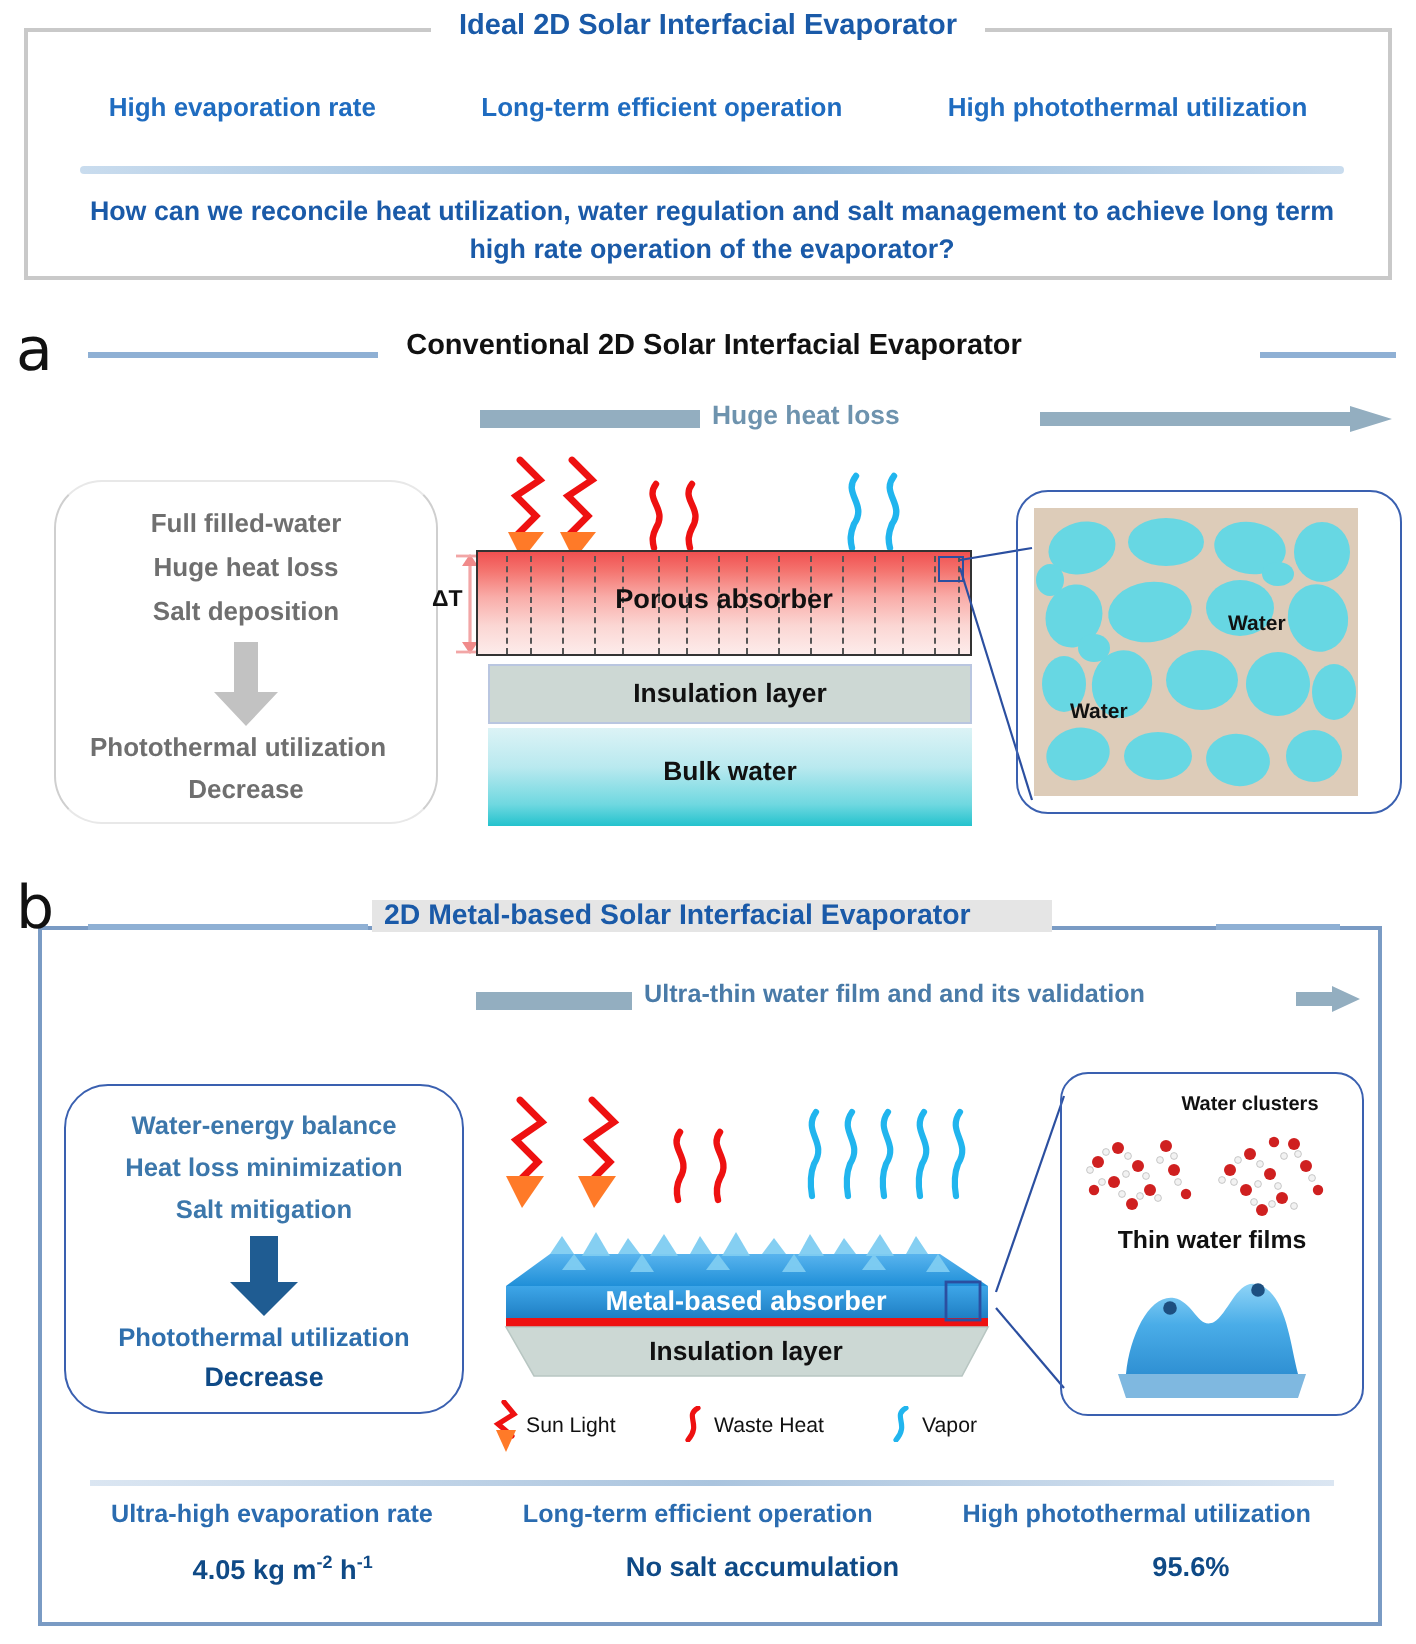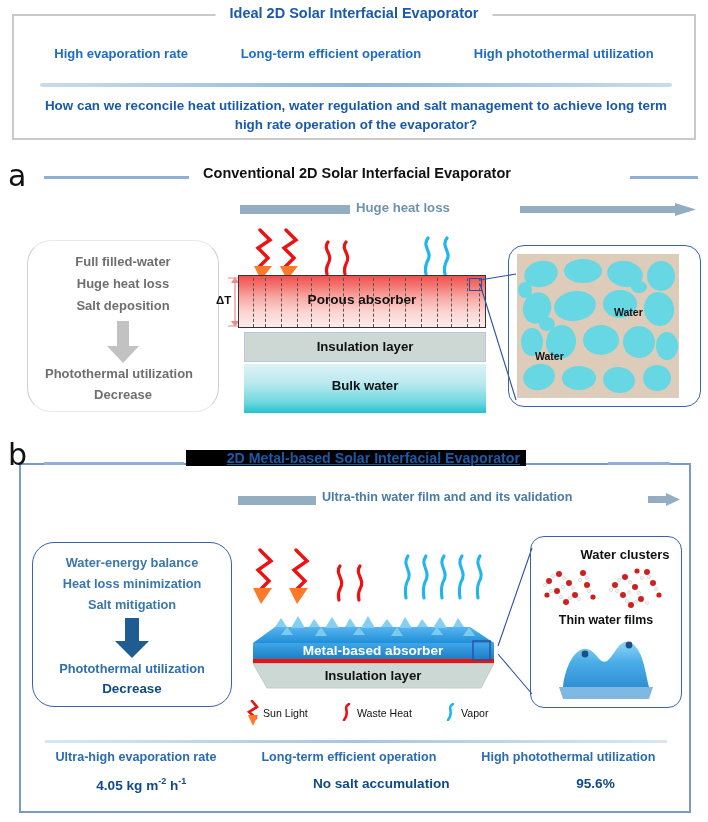--- a/index.html
+++ b/index.html
@@ -115,21 +115,21 @@
   .zoom-a .inner { position: absolute; left: 8px; top: 8px; width: 162px; height: 144px; background: #67d7e3; overflow: hidden; }
   .zoom-a .wlbl { position: absolute; font-size: 10.5px; font-weight: bold; color: #111; z-index: 4; }
 
   
   .panel-b-box {
     position: absolute; left: 19px; top: 463px; width: 672px; height: 350px;
     border: 2px solid #7a9bc4;
   }
   .panel-b-letter { position: absolute; left: 8px; top: 437px; font-size: 30px; color: #111; font-family: "DejaVu Sans", sans-serif; }
   .pb-rule-l { position: absolute; left: 44px; top: 462px; width: 140px; height: 3px; background: #8fb0d4; }
-  .pb-title { position: absolute; left: 186px; top: 450px; width: 340px; text-align: right; font-size: 14.2px; font-weight: bold; color: #1a5aa8; white-space: nowrap; background: #000000; padding: 0 6px; text-decoration: underline; }
+  .pb-title { position: absolute; left: 186px; top: 450px; width: 340px; text-align: left; font-size: 14.2px; font-weight: bold; color: #1a5aa8; white-space: nowrap; background: #e5e5e5; padding: 0 6px; }
   .pb-rule-r { position: absolute; left: 608px; top: 462px; width: 62px; height: 3px; background: #8fb0d4; }
 
   .ufilm-bar { position: absolute; left: 238px; top: 496px; width: 78px; height: 9px; background: #93aec0; }
   .ufilm-label { position: absolute; left: 322px; top: 490px; font-size: 12.6px; font-weight: bold; color: #4a7ba8; white-space: nowrap; }
   .ufilm-arrow { position: absolute; left: 648px; top: 493px; width: 32px; height: 13px; }
 
   
   .card-b {
     position: absolute; left: 32px; top: 542px; width: 200px; height: 165px;
     border: 1.6px solid #3a60b0; border-radius: 22px; padding-left: 48px;
@@ -140,21 +140,21 @@
   .card-b .l3 { position:absolute; left:0; top:54px; width:100%; }
   .card-b .arr { position:absolute; left:50%; top:75px; transform:translateX(-50%); }
   .card-b .l4 { position:absolute; left:0; top:118px; width:100%; color:#2f6fad; }
   .card-b .l5 { position:absolute; left:0; top:138px; width:100%; color:#0f4a86; font-size:13.4px; }
 
   
   .evap3d { position: absolute; left: 245px; top: 585px; width: 255px; height: 105px; }
 
   
   .zoom-b { position: absolute; left: 530px; top: 536px; width: 152px; height: 172px; border: 1.6px solid #3a60b0; border-radius: 14px; }
-  .zb-t1 { position: absolute; left: 0; top: 10px; width: 100%; text-align: center; font-size: 13px; font-weight: bold; color: #111; padding-left: 38px; }
+  .zb-t1 { position: absolute; left: 0; top: 10px; width: 100%; text-align: center; font-size: 10px; font-weight: bold; color: #111; padding-left: 38px; }
   .zb-t2 { position: absolute; left: 0; top: 76px; width: 100%; text-align: center; font-size: 12.4px; font-weight: bold; color: #111; }
 
   
   .legend { position: absolute; left: 243px; top: 700px; width: 270px; height: 26px; }
   .legend .lg-txt { position: absolute; font-size: 10.6px; font-weight: normal; color: #111; white-space: nowrap; }
 
   
   .results-box { position: absolute; left: 33px; top: 740px; width: 645px; height: 62px; }
   .res-rule { position: absolute; left: 12px; top: 0; width: 622px; height: 3px; background: linear-gradient(to right,#dbe6f2,#aac4de,#dbe6f2); }
   .res-head { position: absolute; top: 10px; width: 100%; display: flex; justify-content: space-around; }

